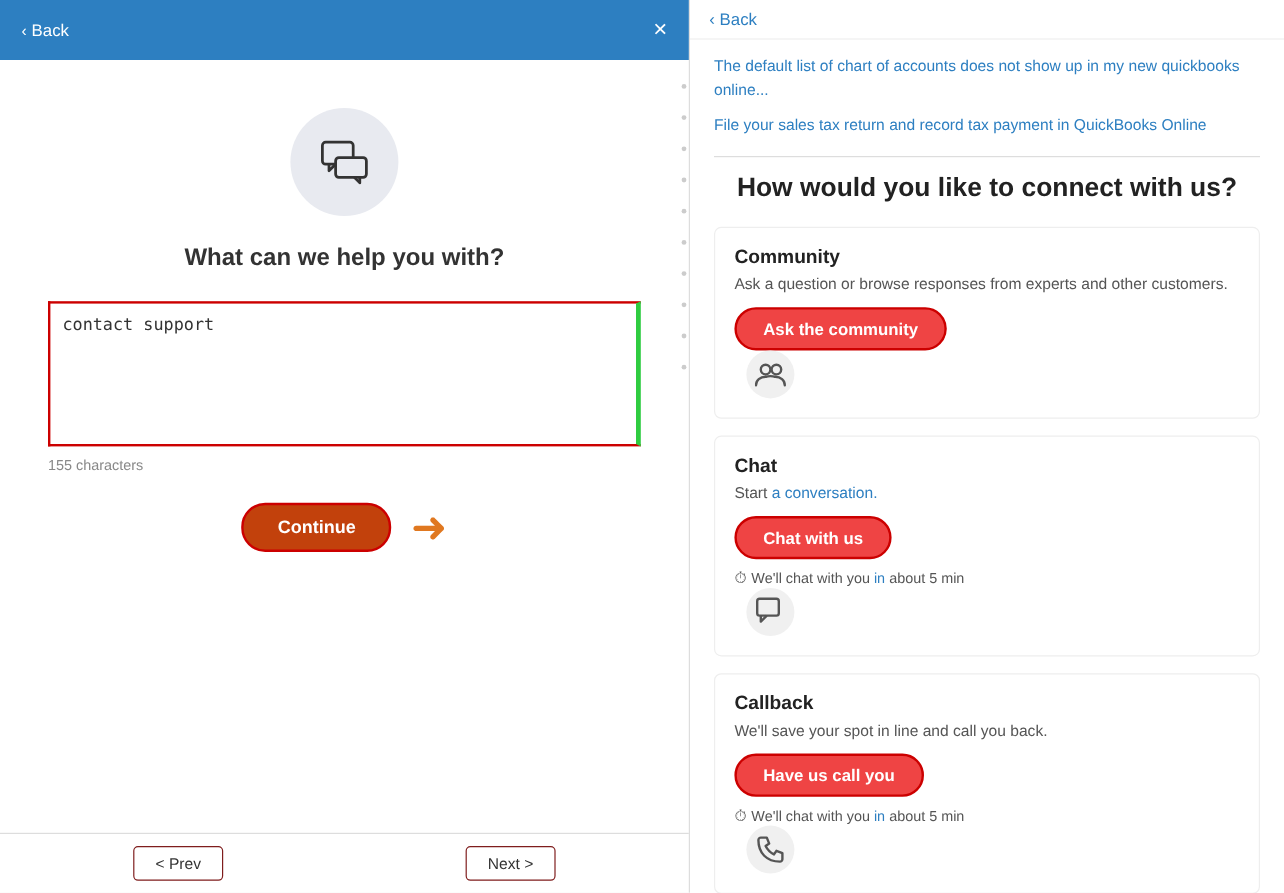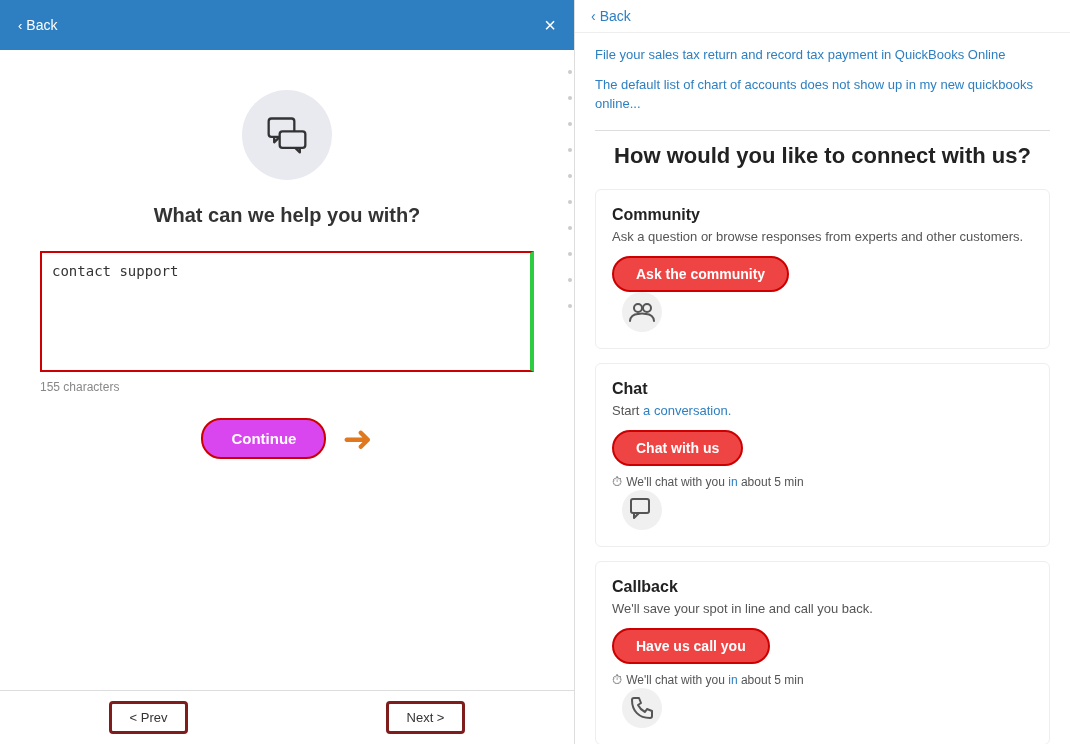--- a/index.html
+++ b/index.html
@@ -110,21 +110,21 @@
     }
 
     .continue-row {
       display: flex;
       align-items: center;
       gap: 16px;
       margin-top: 24px;
     }
 
     .continue-btn {
-      background: #d946ef;
+      background: #c2410c;
       color: #fff;
       border: 2px solid #c00;
       border-radius: 20px;
       padding: 10px 28px;
       font-size: 15px;
       font-weight: bold;
       cursor: pointer;
     }
 
     .arrow-right {
@@ -135,21 +135,21 @@
 
     .left-footer {
       display: flex;
       justify-content: space-around;
       border-top: 1px solid #ddd;
       padding: 10px;
     }
 
     .footer-btn {
       background: #fff;
-      border: 3px solid #7f1d1d;
+      border: 1px solid #7f1d1d;
       border-radius: 4px;
       padding: 6px 18px;
       font-size: 13px;
       color: #333;
       cursor: pointer;
     }
 
     
     .scroll-dots {
       position: absolute;
@@ -360,22 +360,22 @@
 <div class="right-panel">
   <div class="right-header">
     <a class="right-back-link">
       <span>‹</span>
       <span>Back</span>
     </a>
   </div>
 
   <div class="right-content">
     <div class="article-links">
+      <a class="article-link">The default list of chart of accounts does not show up in my new quickbooks online...</a>
       <a class="article-link">File your sales tax return and record tax payment in QuickBooks Online</a>
-      <a class="article-link">The default list of chart of accounts does not show up in my new quickbooks online...</a>
     </div>
 
     <hr class="divider">
 
     <h2 class="connect-title">How would you like to connect with us?</h2>
 
     <div class="option-card">
       <div class="option-header">
         <div class="option-info">
           <div class="option-title">Community</div>

